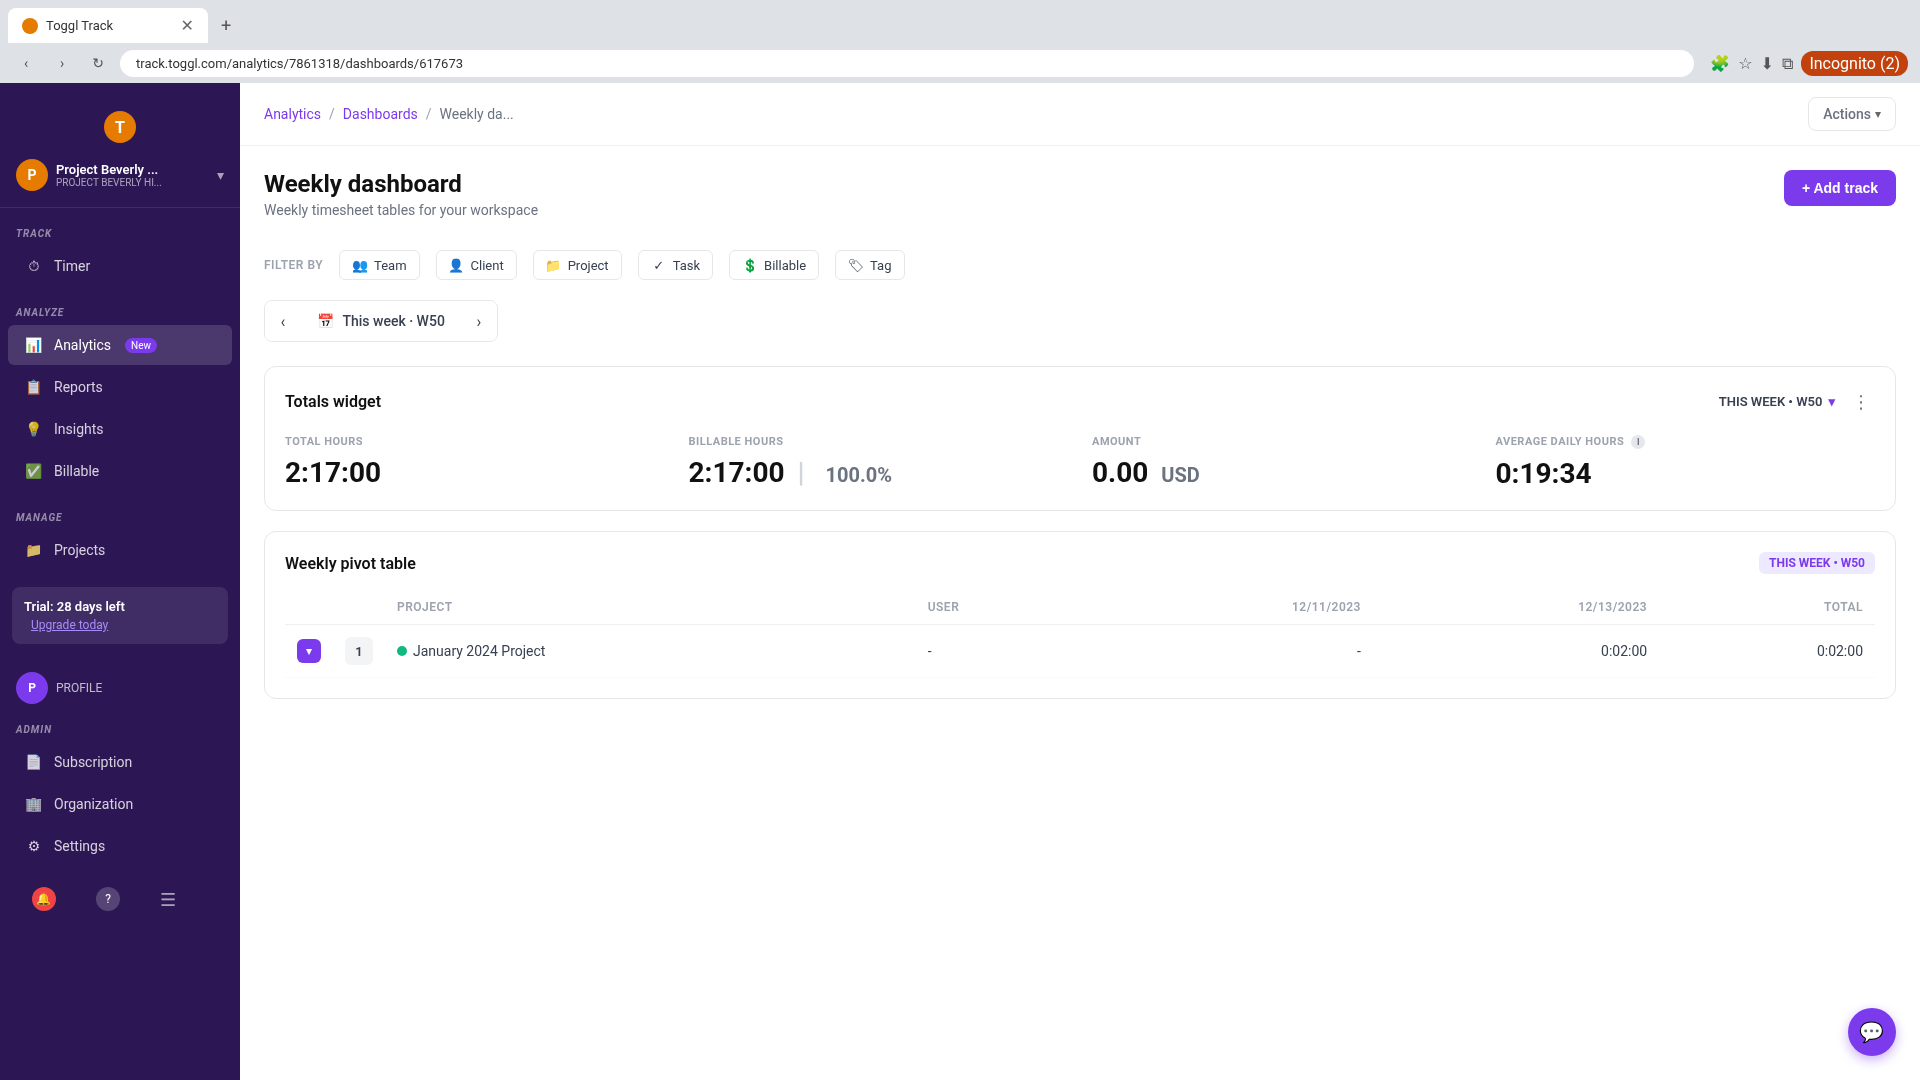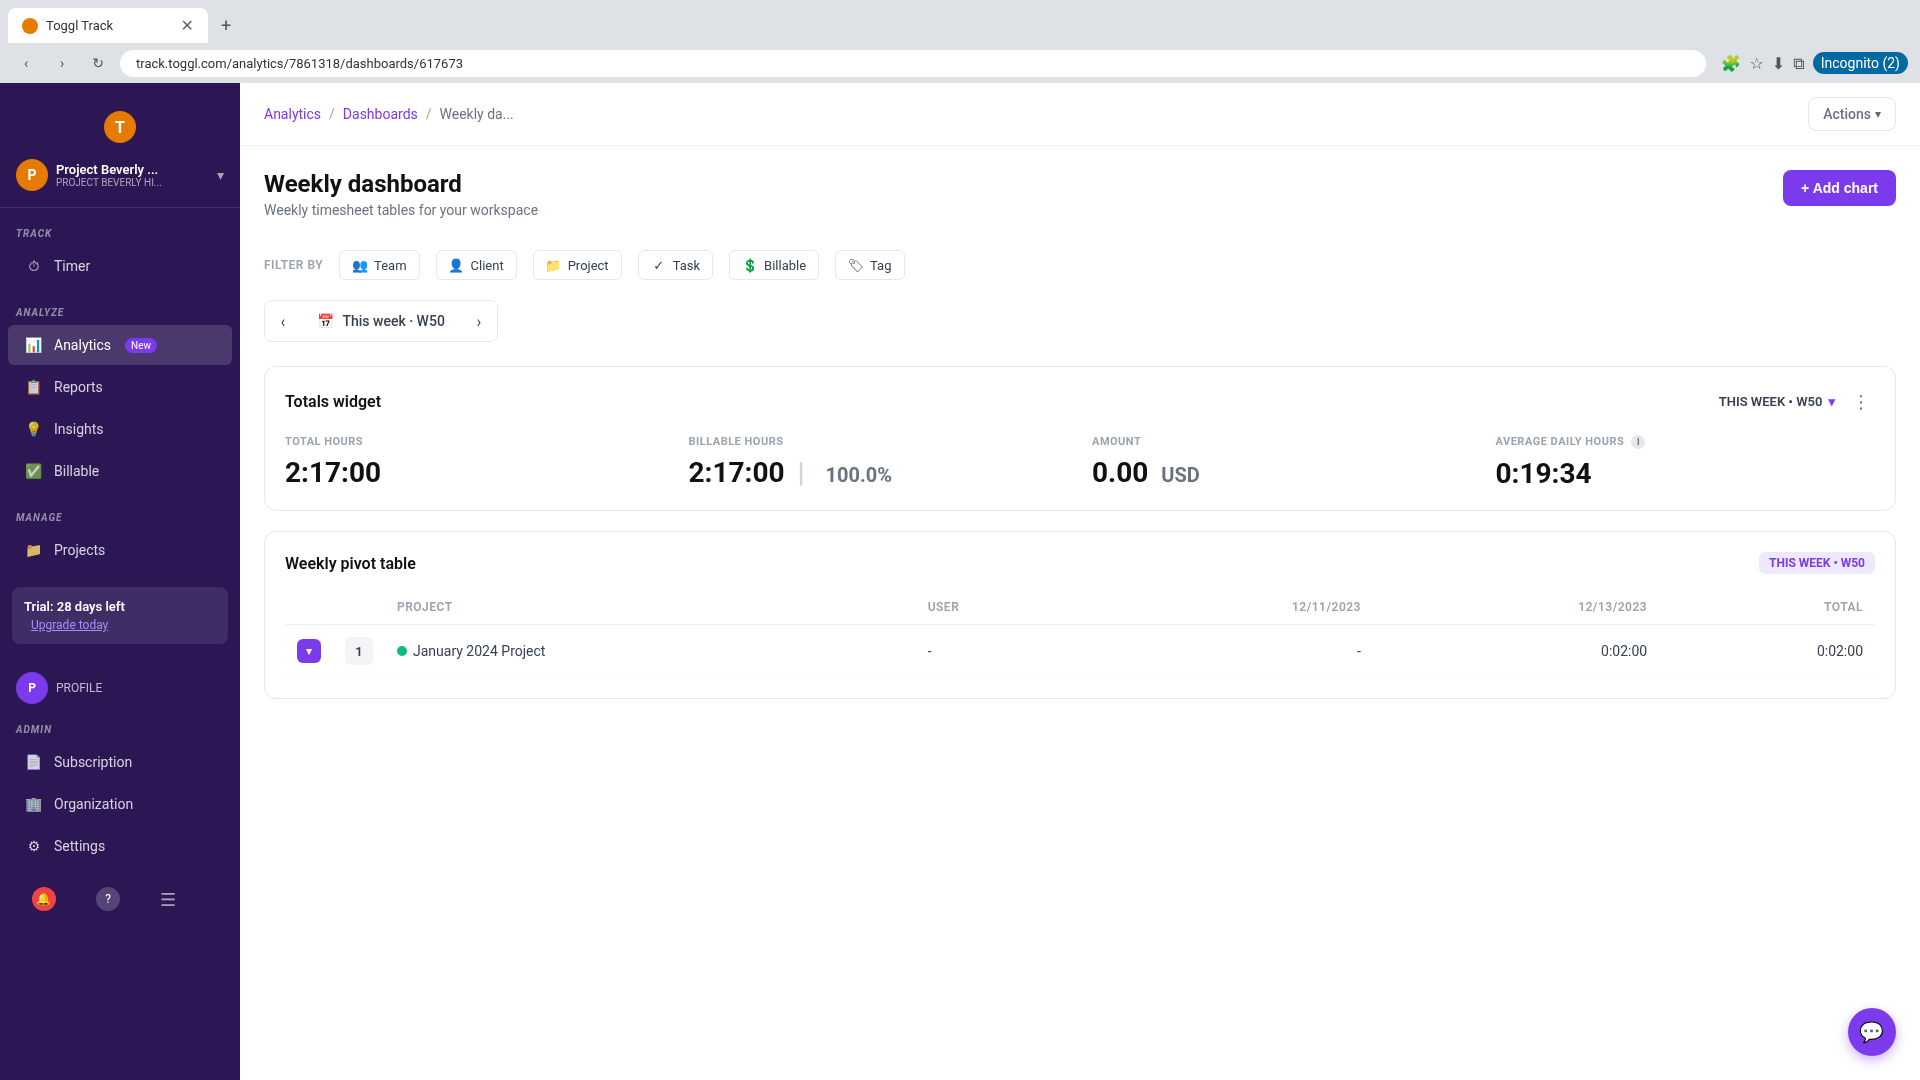--- a/index.html
+++ b/index.html
@@ -10,21 +10,21 @@
     .browser-tab-bar { display: flex; align-items: center; padding: 8px 8px 0; gap: 4px; background: #dee1e6; }
     .browser-tab { display: flex; align-items: center; gap: 8px; background: white; padding: 8px 14px; border-radius: 8px 8px 0 0; font-size: 13px; color: #333; min-width: 200px; max-width: 240px; }
     .browser-tab .favicon { width: 16px; height: 16px; background: #e57b00; border-radius: 50%; flex-shrink: 0; }
     .browser-tab .tab-title { flex: 1; overflow: hidden; text-overflow: ellipsis; white-space: nowrap; }
     .browser-tab .close-btn { color: #666; font-size: 16px; cursor: pointer; }
     .new-tab-btn { width: 28px; height: 28px; display: flex; align-items: center; justify-content: center; border-radius: 50%; color: #555; font-size: 18px; cursor: pointer; }
     .browser-nav { display: flex; align-items: center; gap: 8px; padding: 6px 12px; background: #dee1e6; }
     .nav-btn { width: 28px; height: 28px; display: flex; align-items: center; justify-content: center; border-radius: 50%; color: #555; font-size: 14px; cursor: pointer; }
     .url-bar { flex: 1; background: white; border-radius: 20px; padding: 6px 16px; font-size: 13px; color: #333; display: flex; align-items: center; }
     .browser-actions { display: flex; align-items: center; gap: 8px; margin-left: 8px; }
-    .incognito-badge { background: #0369a1; color: white; font-size: 14px; padding: 3px 8px; border-radius: 12px; }
+    .incognito-badge { background: #c2410c; color: white; font-size: 16px; padding: 3px 8px; border-radius: 12px; }
 
     
     .app { display: flex; flex: 1; overflow: hidden; }
 
     
     .sidebar { width: 240px; background: #2c1654; color: white; display: flex; flex-direction: column; flex-shrink: 0; overflow-y: auto; }
     .sidebar-header { padding: 16px; display: flex; align-items: center; gap: 8px; border-bottom: 1px solid rgba(255,255,255,0.1); }
     .workspace-icon { width: 32px; height: 32px; background: #e57b00; border-radius: 50%; display: flex; align-items: center; justify-content: center; font-weight: bold; font-size: 14px; color: white; flex-shrink: 0; }
     .workspace-info { flex: 1; overflow: hidden; }
     .workspace-name { font-size: 13px; font-weight: 600; white-space: nowrap; overflow: hidden; text-overflow: ellipsis; }
@@ -229,21 +229,21 @@
       </div>
     </div>
 
     <div class="content-area">
 
       <div class="page-header">
         <div>
           <div class="page-title">Weekly dashboard</div>
           <div class="page-subtitle">Weekly timesheet tables for your workspace</div>
         </div>
-        <button class="add-chart-btn">+ Add chart</button>
+        <button class="add-chart-btn">+ Add track</button>
       </div>
 
       <div class="filter-bar">
         <span class="filter-label">FILTER BY</span>
         <div class="filter-btn">
           <span class="icon">👥</span>
           <span>Team</span>
         </div>
         <div class="filter-btn">
           <span class="icon">👤</span>

